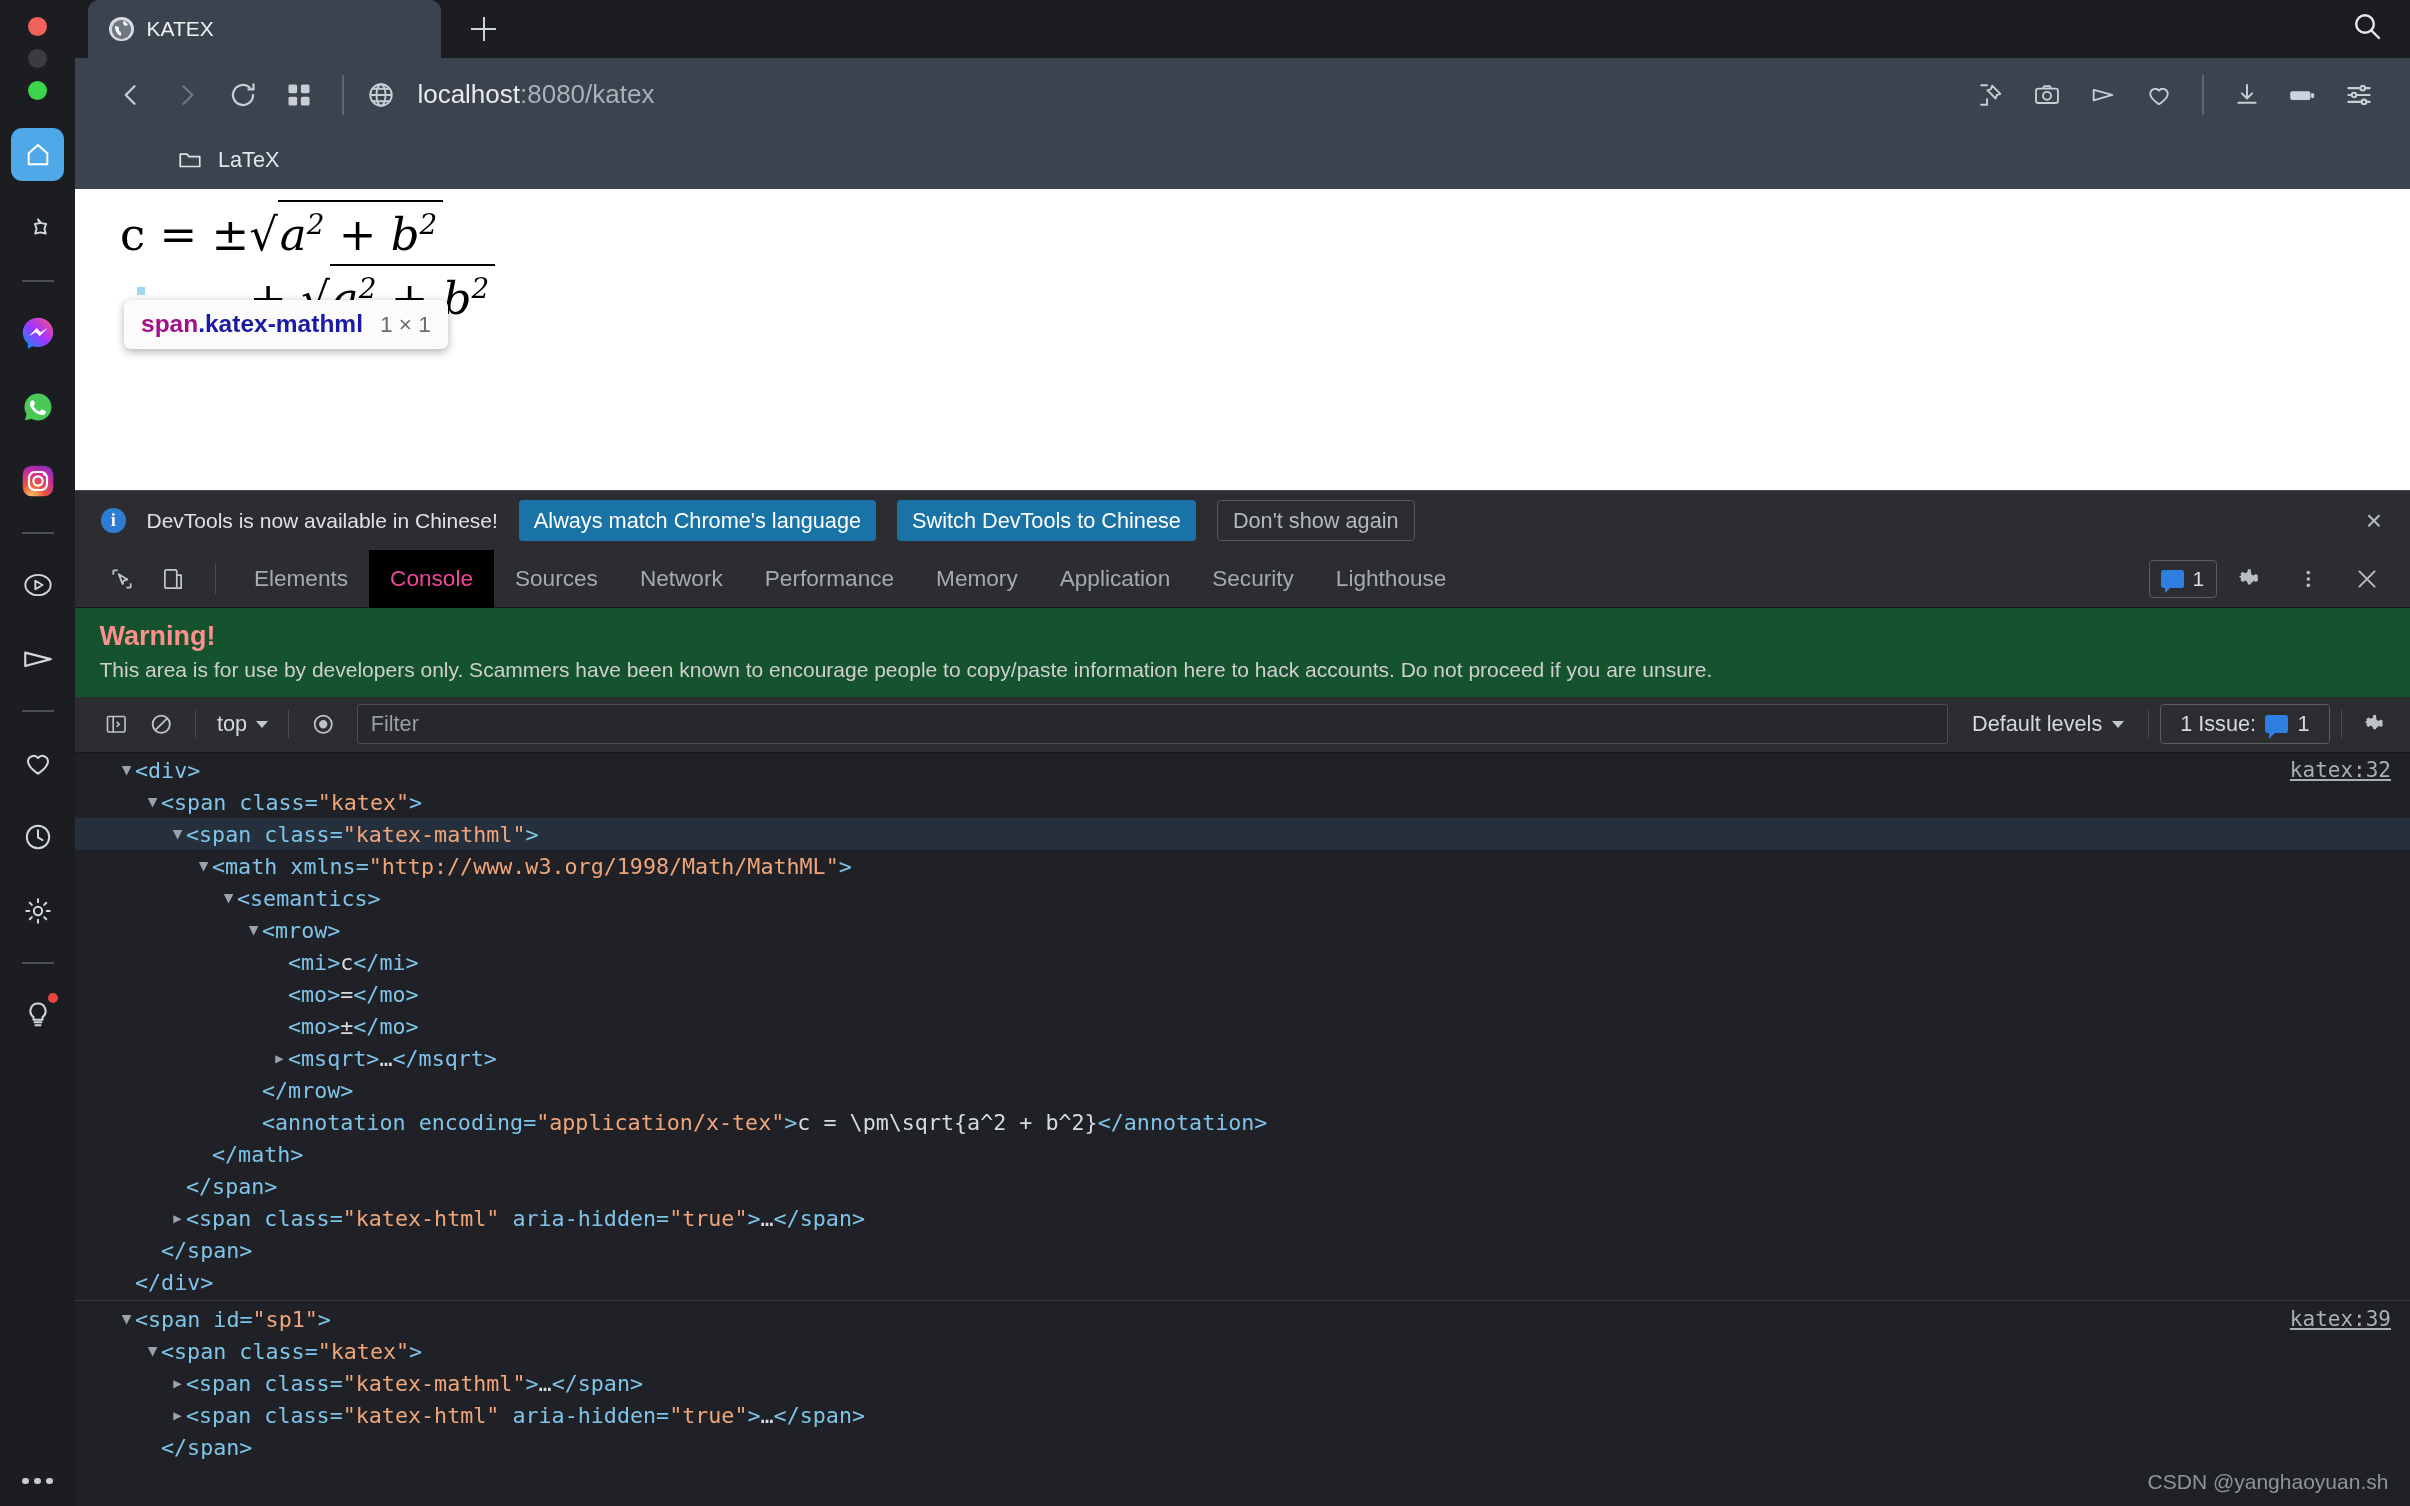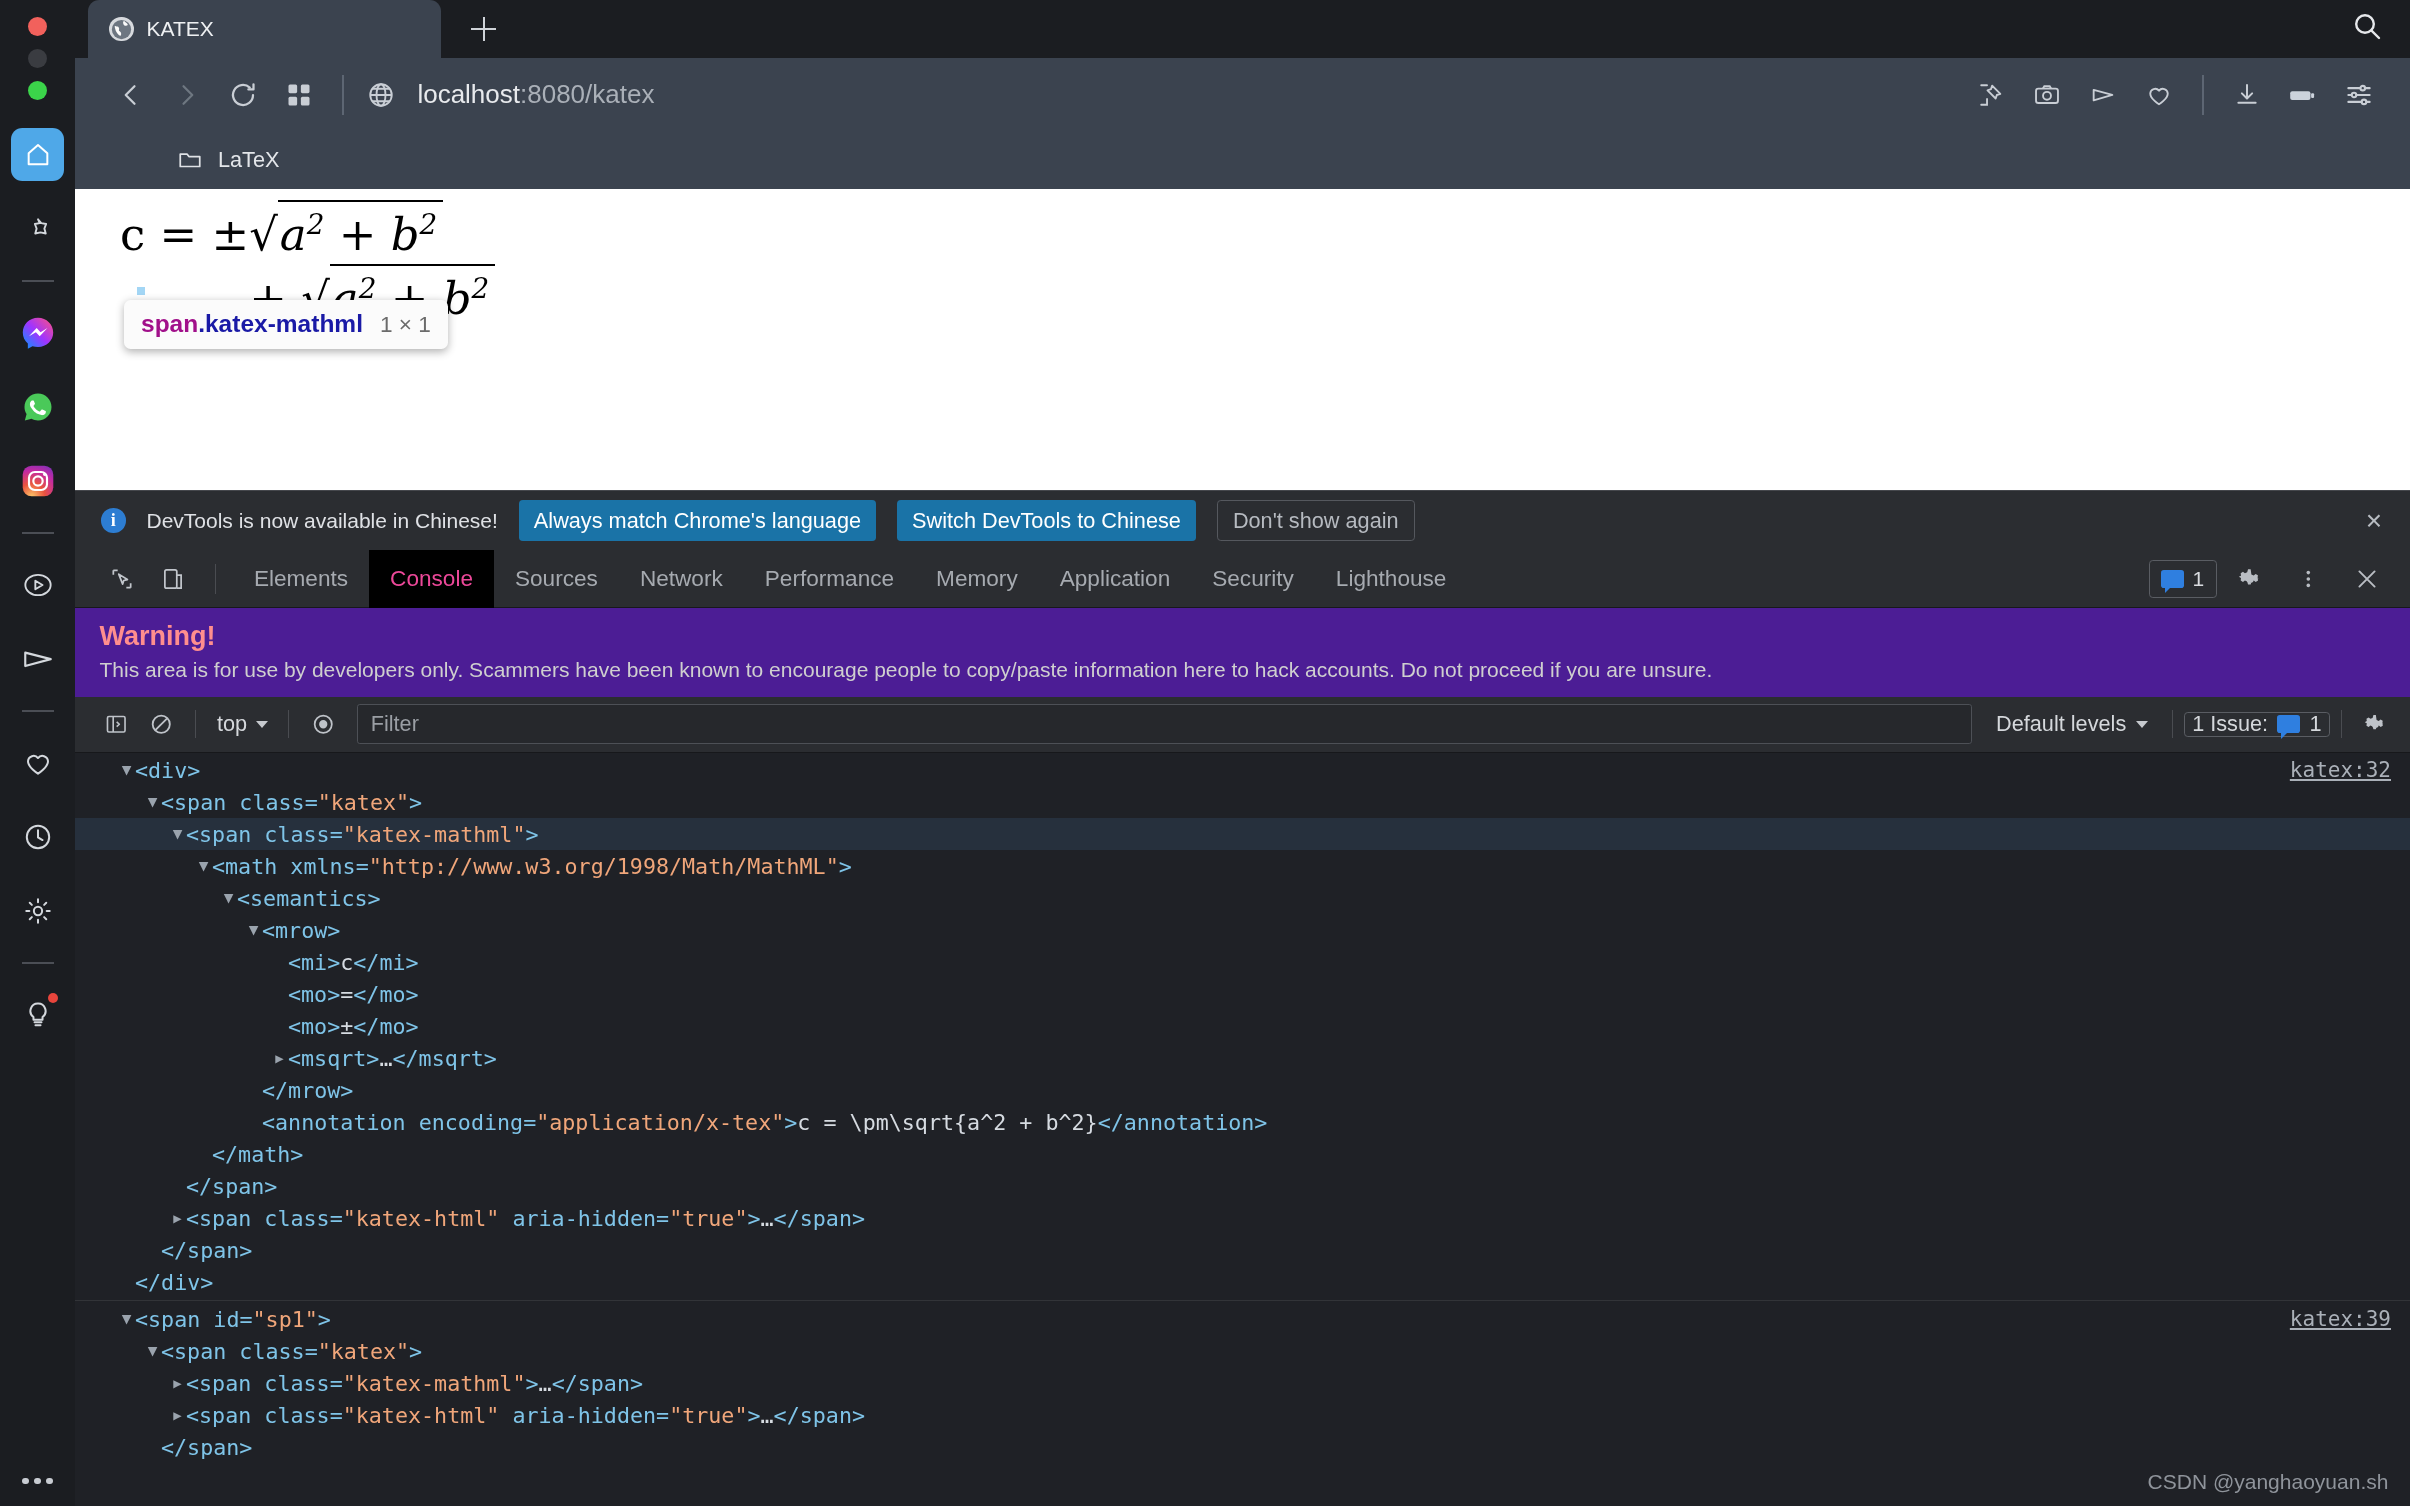--- a/index.html
+++ b/index.html
@@ -159,41 +159,41 @@
   }
   .speech {
     width:22.6px; height:18px; background:#2f7fe0; border-radius:2.8px; position:relative;
   }
   .speech:after {
     content:''; position:absolute; left:3.8px; bottom:-5.6px;
     border-left:6.6px solid #2f7fe0; border-bottom:6.6px solid transparent;
   }
   .msgpill span { color:#d9dbdf; font-size:21px; }
 
-  .dt-warn { background:#4c1d95; padding:13px 24.5px 15px 24.5px; }
+  .dt-warn { background:#14532d; padding:13px 24.5px 15px 24.5px; }
   .dt-warn h4 { color:#ff8e8e; font-size:27px; font-weight:bold; }
   .dt-warn p { color:#cfcfcf; font-size:21px; margin-top:5.6px; }
 
   .dt-filterbar {
     height:56px; background:#2b2d31; display:flex; align-items:center;
     padding:0 13px 0 19px; gap:0; border-bottom:0.9px solid #17181b;
   }
   .fb-ico { width:45px; height:45px; display:flex; align-items:center; justify-content:center; }
   .fb-div { width:0.9px; height:28px; background:#4a4c51; margin:0 11.3px; }
   .ctx-sel { display:flex; align-items:center; gap:8.5px; padding:0 9.4px; color:#d5d8dc; font-size:21.7px; }
   .caret { width:0; height:0; border-left:6.6px solid transparent; border-right:6.6px solid transparent; border-top:7.5px solid #c6c9ce; }
   .filter-input {
     flex:1; height:40px; background:#26282c; border:0.9px solid #4d5056;
     border-radius:2.8px; margin:0 11.3px; display:flex; align-items:center;
     padding:0 13px; color:#9a9ea4; font-size:21.7px; min-width:0;
   }
   .levels { display:flex; align-items:center; gap:9.4px; color:#d5d8dc; font-size:21.7px; padding:0 13px; white-space:nowrap; }
   .issues {
-    height:25px; border:0.9px solid #5a5d63; border-radius:3.8px;
-    display:flex; align-items:center; gap:9.4px; padding:0 7px;
+    height:40px; border:0.9px solid #5a5d63; border-radius:3.8px;
+    display:flex; align-items:center; gap:9.4px; padding:0 19px;
     color:#d5d8dc; font-size:21.7px; white-space:nowrap;
   }
 
   
   .console {
     flex:1; background:#1f2126; overflow:hidden; position:relative;
     font-family:"DejaVu Sans Mono", monospace; font-size:21.7px;
   }
   .logentry { position:relative; padding:1.9px 0; }
   .logentry + .logentry { border-top:0.9px solid #323438; }

